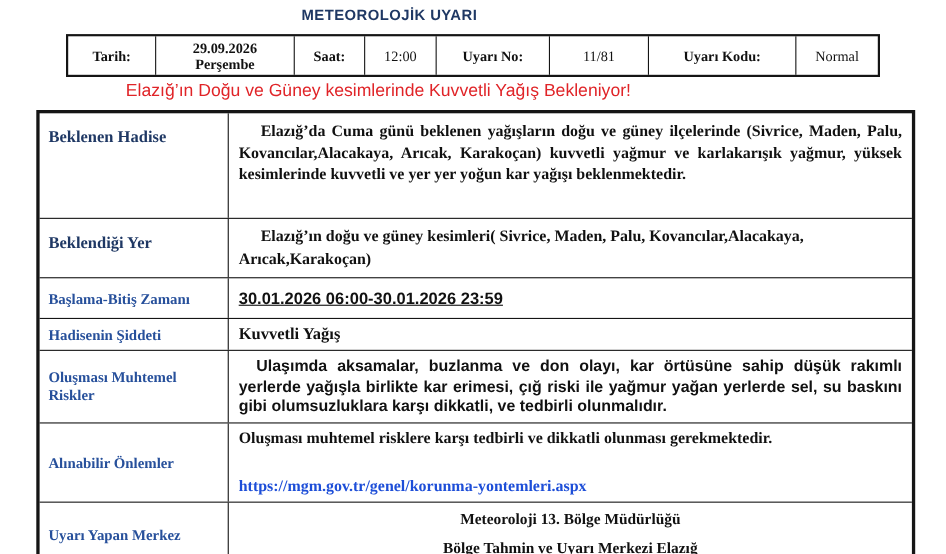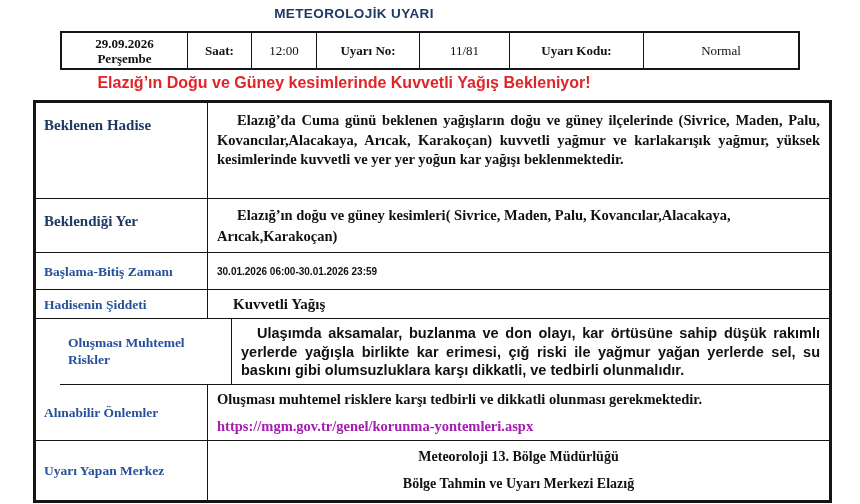--- a/index.html
+++ b/index.html
@@ -26,21 +26,21 @@
     text-align:center;font-size:13px;line-height:15px;
   }
   .meta-cell:last-child{border-right:none;}
   .meta-label{font-weight:bold;}
   .w-tarih{width:80px;} .w-tarihv{width:126px;} .w-saat{width:64px;}
   .w-saatv{width:65px;} .w-uno{width:103px;} .w-unov{width:90px;}
   .w-ukodu{width:134px;} .w-ukoduv{width:78px;flex:1;}
   
   .headline{
     position:absolute;top:74px;left:0;width:688px;text-align:center;
-    font-family:"Liberation Sans", sans-serif;font-weight:bold;
+    font-family:"Liberation Sans", sans-serif;font-weight:normal;
     font-size:16px;color:var(--headline-red,#E02428);
   }
   
   .main-table{
     position:absolute;left:33px;top:100px;width:799px;
     border:3px solid var(--border-black,#151515);
     box-sizing:border-box;background:#fff;
   }
   .trow{display:flex;border-bottom:1.5px solid var(--border-black,#151515);}
   .trow:last-child{border-bottom:none;}
@@ -50,36 +50,39 @@
     font-weight:bold;padding:0 4px 0 8px;
     display:flex;flex-direction:column;justify-content:center;
     font-size:13.5px;line-height:17px;color:var(--label-blue,#27509B);
   }
   .lcell.big{font-size:15px;color:var(--label-navy,#1F3864);}
   .lcell.top{justify-content:flex-start;padding-top:14px;}
   .ccell{
     flex:1;box-sizing:border-box;padding:4px 9px;font-weight:bold;color:#111;
   }
   .r1{min-height:95px;} .r2{min-height:53px;} .r3{min-height:36px;}
-  .r4{min-height:28px;gap:16px;} .r5{min-height:58px;margin-left:24px;} .r6{min-height:52px;} .r7{min-height:59px;}
+  .r4{min-height:28px;} .r5{min-height:58px;} .r6{min-height:52px;} .r7{min-height:59px;}
   .c-event{font-size:14.5px;line-height:19.5px;text-align:justify;text-indent:20px;padding-top:8px;}
   .c-place{font-size:14.5px;line-height:21px;text-indent:20px;padding-top:6px;}
-  .c-time{font-family:"Liberation Sans", sans-serif;font-size:10px;display:flex;align-items:center;}
+  .c-time{font-family:"Liberation Sans", sans-serif;font-size:15px;display:flex;align-items:center;text-decoration:underline;}
   .c-severity{font-size:15px;display:flex;align-items:center;}
   .c-risks{font-family:"Liberation Sans", sans-serif;font-size:14.5px;line-height:18.5px;text-align:justify;text-indent:16px;padding-top:5px;}
   .c-measures{font-size:14.5px;line-height:19px;padding-top:5px;}
-  .c-measures .url-line{margin-top:8px;color:#a21caf;text-decoration:none;display:inline-block;}
+  .c-measures .url-line{margin-top:24px;color:#1d4ed8;text-decoration:none;display:inline-block;}
   .c-center{font-size:14px;display:flex;flex-direction:column;align-items:center;justify-content:center;text-align:left;gap:11px;}
 </style>
 </head>
 <body>
 
 <div class="page-title">METEOROLOJİK UYARI</div>
 
 <div class="meta-table">
+  <div class="meta-cell w-tarih">
+    <span class="meta-label">Tarih:</span>
+  </div>
   <div class="meta-cell w-tarihv">
     <span class="meta-label">29.09.2026</span>
     <span class="meta-label">Perşembe</span>
   </div>
   <div class="meta-cell w-saat">
     <span class="meta-label">Saat:</span>
   </div>
   <div class="meta-cell w-saatv">
     <span>12:00</span>
   </div>

